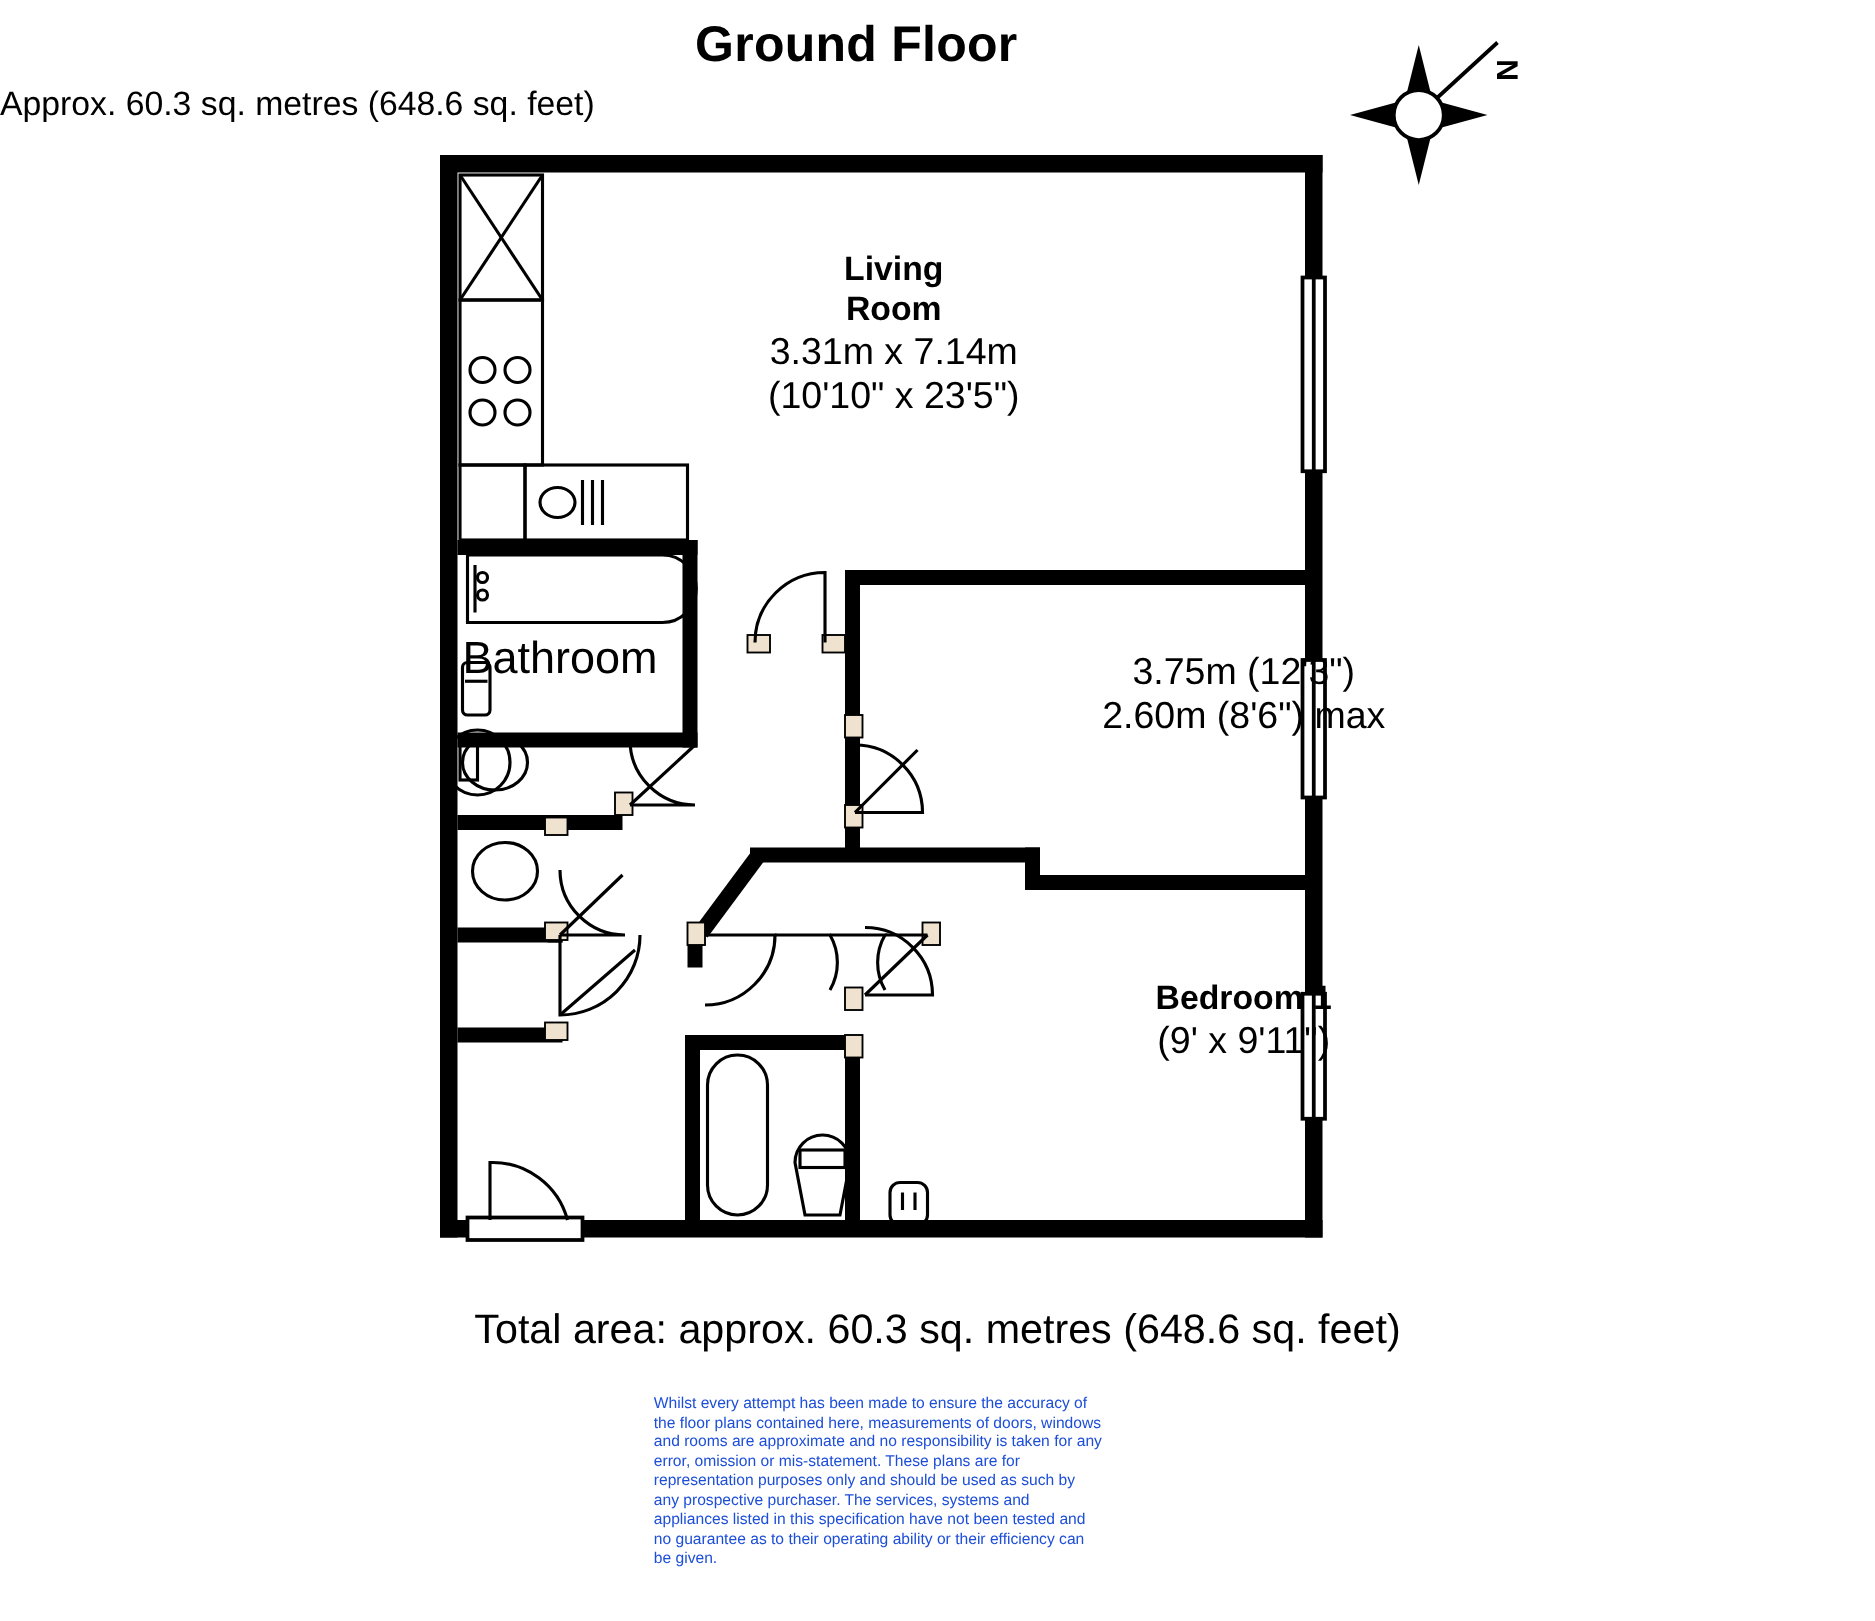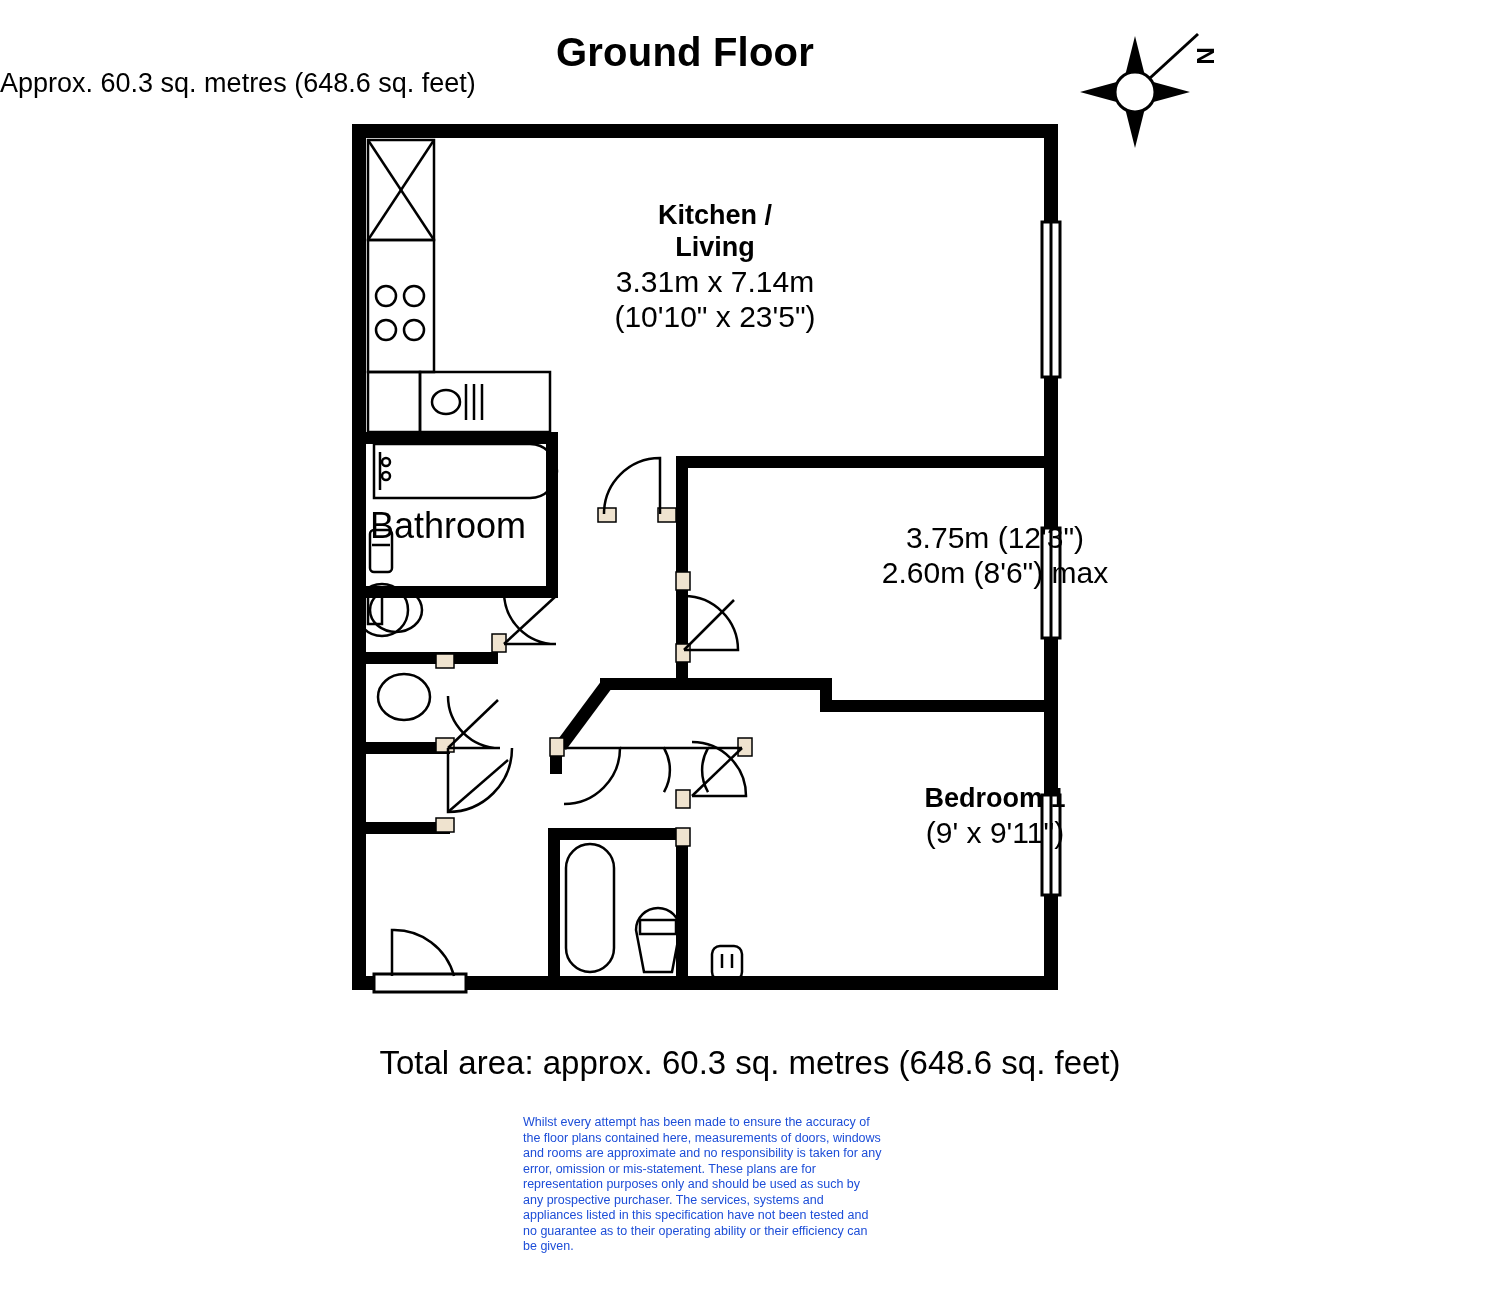--- a/index.html
+++ b/index.html
@@ -18,21 +18,21 @@
   #plan {
     position: absolute;
     left: 0;
     top: 0;
     width: 1500px;
     height: 1297px;
   }
   .title {
     position: absolute;
     left: 0;
-    top: 30px;
+    top: 14px;
     width: 1370px;
     text-align: center;
     font-size: 40px;
     font-weight: bold;
     letter-spacing: 0.2px;
   }
   .subtitle {
     position: absolute;
     left: 0;
     top: 68px;
@@ -252,22 +252,22 @@
     <line x1="1150" y1="78" x2="1198" y2="34" stroke="#000000" stroke-width="3"></line>
   </g>
 </svg>
 
 <div class="title">Ground Floor</div>
 <div class="subtitle">Approx.  60.3 sq. metres (648.6 sq. feet)</div>
 
 <div class="compass-letter" style="position:absolute;left:1196px;top:42px;font-size:24px;font-weight:bold;transform:rotate(90deg);">N</div>
 
 <div class="room-label kitchen-label">
-  <span class="room-name">Kitchen /</span>
   <span class="room-name">Living</span>
+  <span class="room-name">Room</span>
   <span class="room-dim">3.31m x 7.14m</span>
   <span class="room-dim">(10'10" x 23'5")</span>
 </div>
 
 <div class="room-label bed2-label">
   <span class="room-dim">3.75m (12'3")</span>
   <span class="room-dim">2.60m (8'6") max</span>
 </div>
 
 <div class="room-label bed1-label">

